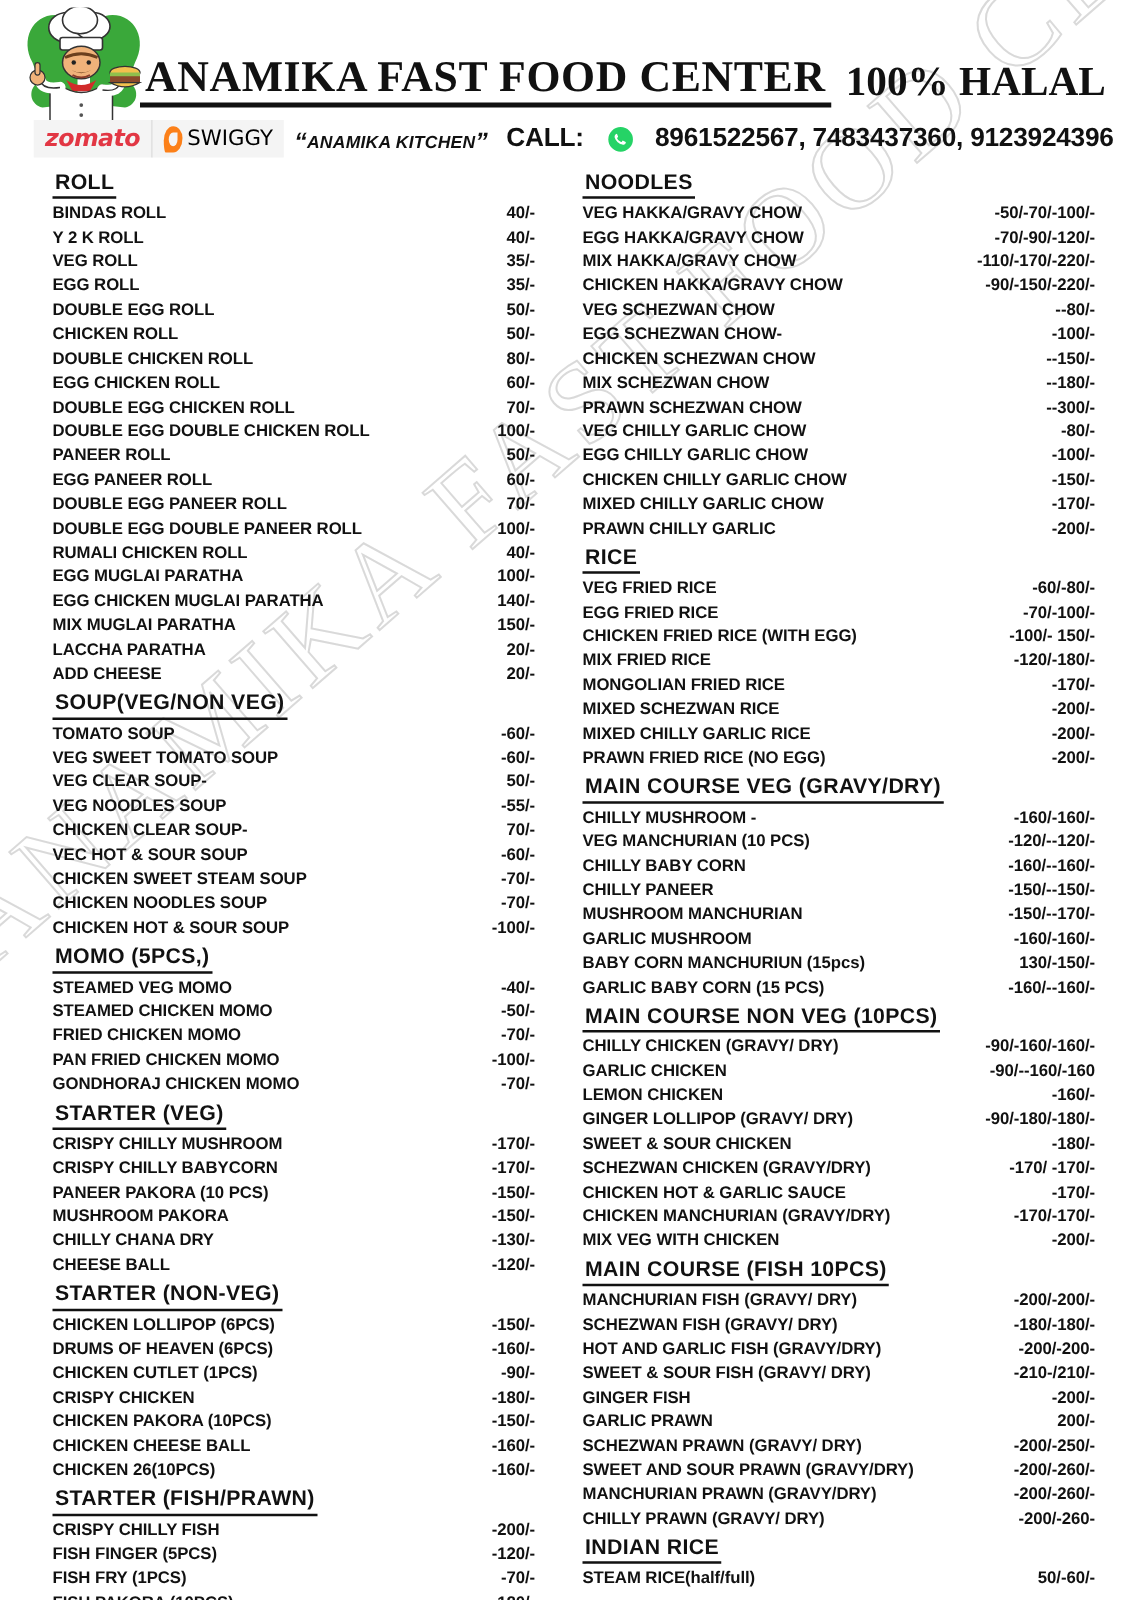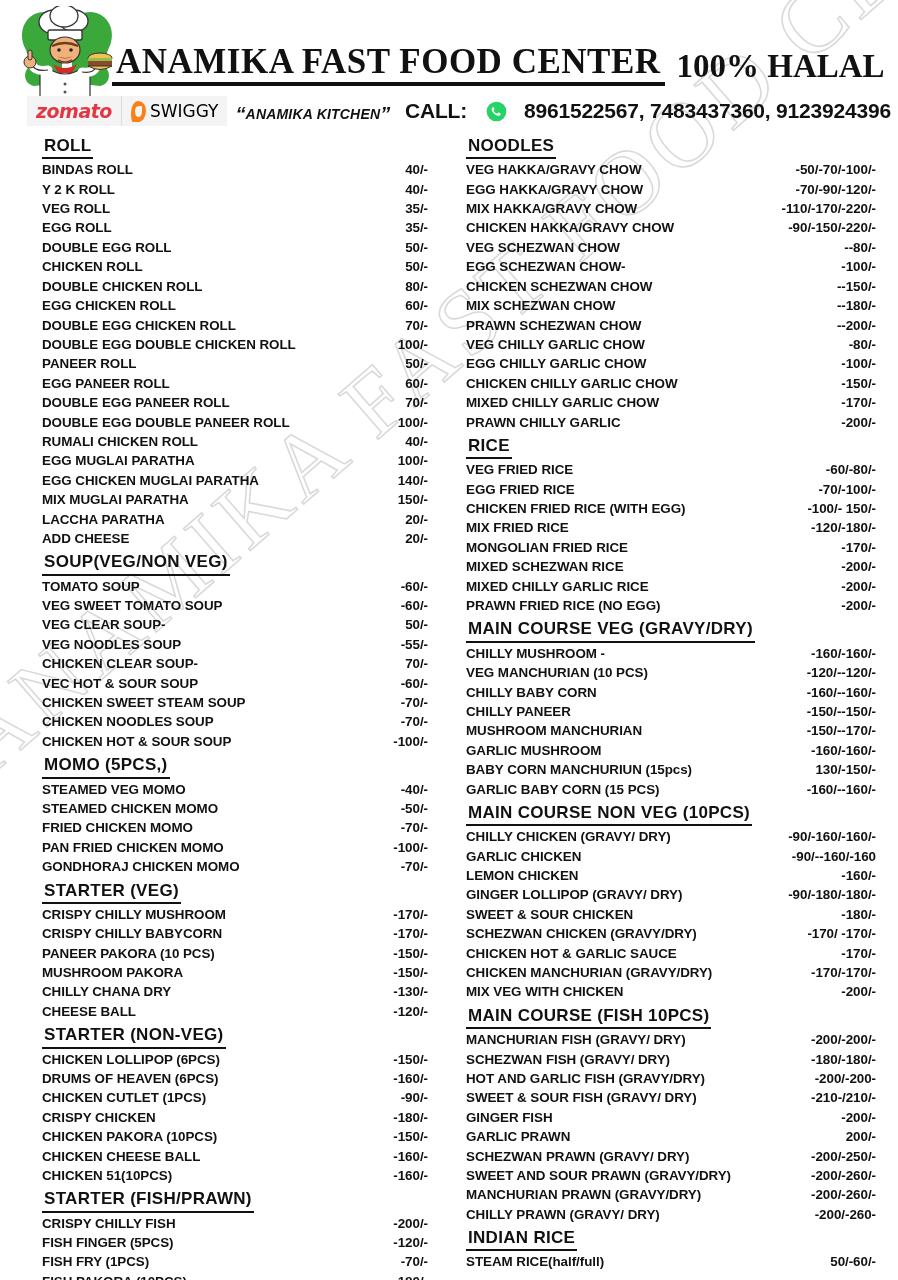--- a/index.html
+++ b/index.html
@@ -514,21 +514,21 @@
           <span class="nm">CHICKEN PAKORA (10PCS)</span>
           <span class="sp"></span>
           <span class="pr">-150/-</span>
         </li>
         <li class="row">
           <span class="nm">CHICKEN CHEESE BALL</span>
           <span class="sp"></span>
           <span class="pr">-160/-</span>
         </li>
         <li class="row">
-          <span class="nm">CHICKEN 51(10PCS)</span>
+          <span class="nm">CHICKEN 26(10PCS)</span>
           <span class="sp"></span>
           <span class="pr">-160/-</span>
         </li>
       </ul>
       <div class="section-head"><span>STARTER (FISH/PRAWN)</span></div>
       <ul class="items">
         <li class="row">
           <span class="nm">CRISPY CHILLY FISH</span>
           <span class="sp"></span>
           <span class="pr">-200/-</span>
@@ -589,21 +589,21 @@
           <span class="pr">--150/-</span>
         </li>
         <li class="row">
           <span class="nm">MIX  SCHEZWAN CHOW</span>
           <span class="sp"></span>
           <span class="pr">--180/-</span>
         </li>
         <li class="row">
           <span class="nm">PRAWN  SCHEZWAN CHOW</span>
           <span class="sp"></span>
-          <span class="pr">--200/-</span>
+          <span class="pr">--300/-</span>
         </li>
         <li class="row">
           <span class="nm">VEG CHILLY GARLIC CHOW</span>
           <span class="sp"></span>
           <span class="pr">-80/-</span>
         </li>
         <li class="row">
           <span class="nm">EGG  CHILLY GARLIC CHOW</span>
           <span class="sp"></span>
           <span class="pr">-100/-</span>

